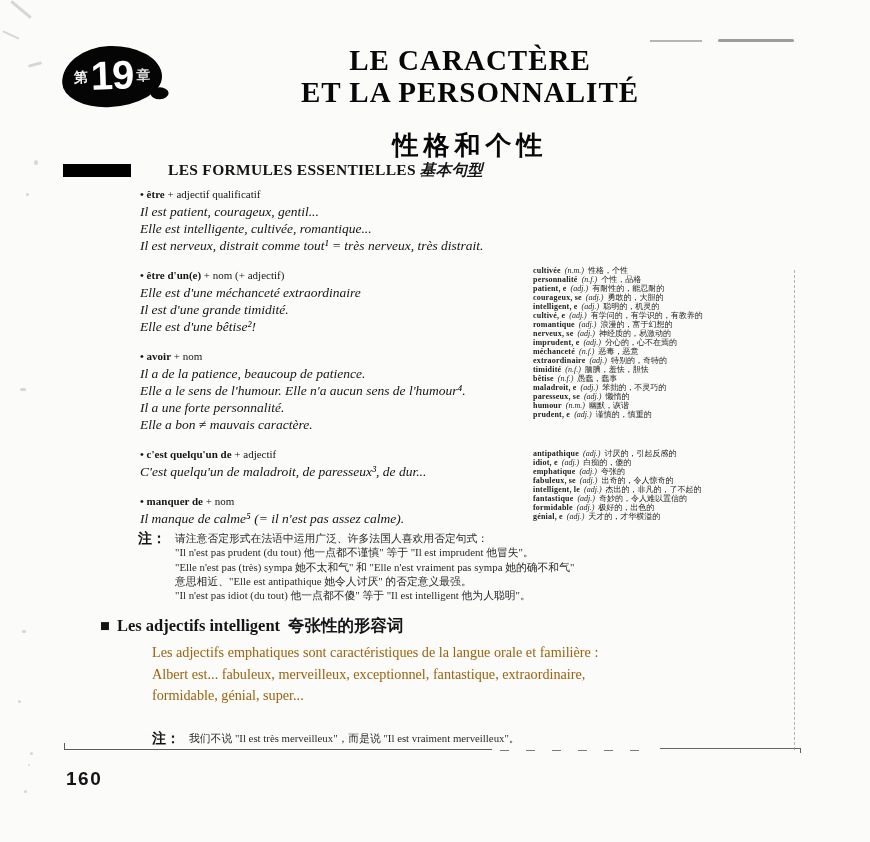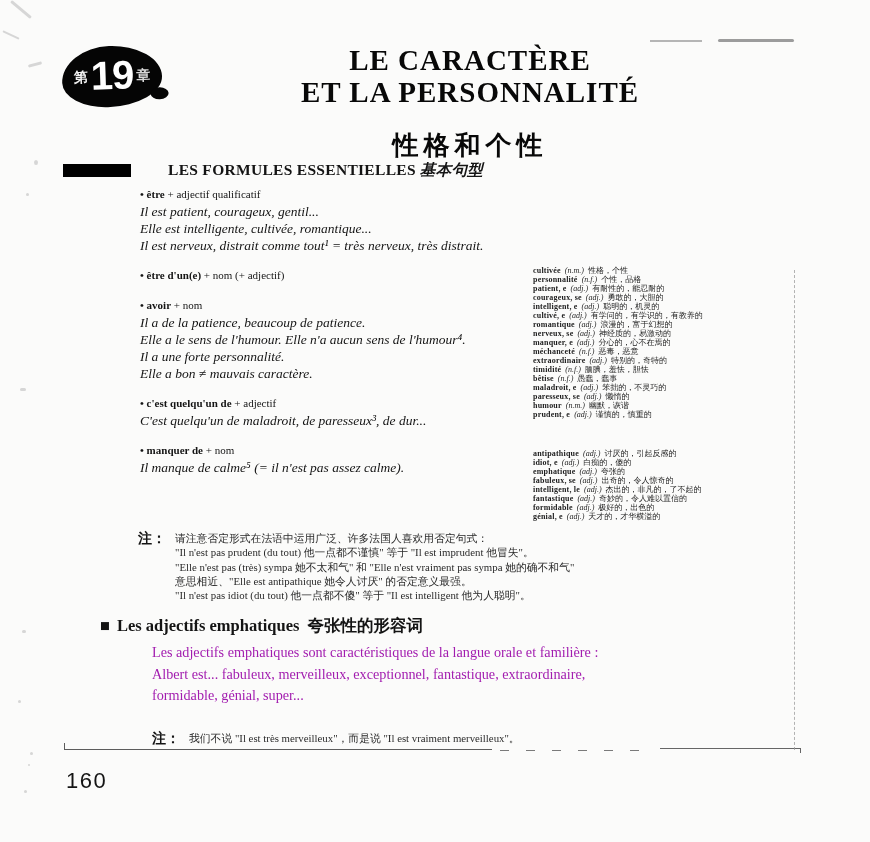--- a/index.html
+++ b/index.html
@@ -44,26 +44,26 @@
 
   
   .note1{position:absolute;left:138px;top:531px;display:flex;}
   .note-label{font-weight:bold;font-size:14px;line-height:15px;margin-right:9px;font-family:"Liberation Sans",sans-serif;flex:none;}
   .note-lines{font-size:10.8px;line-height:14.3px;color:#2a2a2a;white-space:nowrap;}
 
   
   .sec2-header{position:absolute;left:100px;top:615px;font-size:16.5px;font-weight:bold;}
   .sec2-square{display:inline-block;margin-right:7px;}
   .sec2-header .cn{margin-left:8px;font-family:"Liberation Sans",sans-serif;}
-  .sec2-body{position:absolute;left:152px;top:642px;width:545px;font-size:14.2px;line-height:21.5px;color:#a21caf;}
+  .sec2-body{position:absolute;left:152px;top:642px;width:545px;font-size:14.2px;line-height:21.5px;color:#a16207;}
   .note2{position:absolute;left:152px;top:731px;display:flex;}
   .note2 .note-lines{font-size:10.8px;line-height:15px;}
 
   
-  .page-number{position:absolute;left:66px;top:768px;font-weight:normal;font-size:22px;
+  .page-number{position:absolute;left:66px;top:768px;font-weight:bold;font-size:19px;
     font-family:"Liberation Sans",sans-serif;letter-spacing:1.5px;}
 
   
   .line{position:absolute;background:#5c5c5c;}
   .bline-a{left:64px;top:749px;width:428px;height:1px;}
   .bline-a::before{content:"";position:absolute;left:0;top:-6px;width:1px;height:7px;background:#5c5c5c;}
   .bline-b{left:500px;top:750px;width:155px;height:1px;background:repeating-linear-gradient(90deg,#7a7a7a 0 9px,transparent 9px 26px);}
   .bline-c{left:660px;top:748px;width:141px;height:1px;background:#666;}
   .bline-c::after{content:"";position:absolute;right:0;top:0;width:1px;height:5px;background:#666;}
   .vline-right{position:absolute;left:794px;top:270px;height:480px;width:0;border-left:1px dashed #9a9a9a;opacity:.75;}
@@ -115,20 +115,25 @@
       <div class="fhead"><b>être</b><span> + adjectif qualificatif</span></div>
       <div>
           <div class="example">Il est patient, courageux, gentil...</div>
           <div class="example">Elle est intelligente, cultivée, romantique...</div>
           <div class="example">Il est nerveux, distrait comme tout¹ = très nerveux, très distrait.</div>
         </div>
     </div>
 
     <div class="fblock">
       <div class="fhead"><b>être d'un(e)</b><span> + nom (+ adjectif)</span></div>
+      <div>
+          <div class="example">Elle est d'une méchanceté extraordinaire</div>
+          <div class="example">Il est d'une grande timidité.</div>
+          <div class="example">Elle est d'une bêtise²!</div>
+        </div>
     </div>
 
     <div class="fblock">
       <div class="fhead"><b>avoir</b><span> + nom</span></div>
       <div>
           <div class="example">Il a de la patience, beaucoup de patience.</div>
           <div class="example">Elle a le sens de l'humour. Elle n'a aucun sens de l'humour⁴.</div>
           <div class="example">Il a une forte personnalité.</div>
           <div class="example">Elle a bon ≠ mauvais caractère.</div>
         </div>
@@ -161,21 +166,21 @@
       <div class="ventry"><b>courageux, se</b> <i>(adj.)</i> <span class="cn">勇敢的，大胆的</span></div>
 
       <div class="ventry"><b>intelligent, e</b> <i>(adj.)</i> <span class="cn">聪明的，机灵的</span></div>
 
       <div class="ventry"><b>cultivé, e</b> <i>(adj.)</i> <span class="cn">有学问的，有学识的，有教养的</span></div>
 
       <div class="ventry"><b>romantique</b> <i>(adj.)</i> <span class="cn">浪漫的，富于幻想的</span></div>
 
       <div class="ventry"><b>nerveux, se</b> <i>(adj.)</i> <span class="cn">神经质的，易激动的</span></div>
 
-      <div class="ventry"><b>manquer, e</b> <i>(adj.)</i> <span class="cn">分心的，心不在焉的</span></div>
+      <div class="ventry"><b>imprudent, e</b> <i>(adj.)</i> <span class="cn">分心的，心不在焉的</span></div>
 
       <div class="ventry"><b>méchanceté</b> <i>(n.f.)</i> <span class="cn">恶毒，恶意</span></div>
 
       <div class="ventry"><b>extraordinaire</b> <i>(adj.)</i> <span class="cn">特别的，奇特的</span></div>
 
       <div class="ventry"><b>timidité</b> <i>(n.f.)</i> <span class="cn">腼腆，羞怯，胆怯</span></div>
 
       <div class="ventry"><b>bêtise</b> <i>(n.f.)</i> <span class="cn">愚蠢，蠢事</span></div>
 
       <div class="ventry"><b>maladroit, e</b> <i>(adj.)</i> <span class="cn">笨拙的，不灵巧的</span></div>
@@ -212,21 +217,21 @@
 
     <div>请注意否定形式在法语中运用广泛、许多法国人喜欢用否定句式：</div>
         <div>"Il n'est pas prudent (du tout) 他一点都不谨慎" 等于 "Il est imprudent 他冒失"。</div>
         <div>"Elle n'est pas (très) sympa 她不太和气" 和 "Elle n'est vraiment pas sympa 她的确不和气"</div>
         <div>意思相近、"Elle est antipathique 她令人讨厌" 的否定意义最强。</div>
         <div>"Il n'est pas idiot (du tout) 他一点都不傻" 等于 "Il est intelligent 他为人聪明"。</div>
       </div>
   </div>
 
   <div class="sec2-header">
-    <span class="sec2-square">■</span><span>Les adjectifs emphatiques</span><span class="cn">夸张性的形容词</span>
+    <span class="sec2-square">■</span><span>Les adjectifs intelligent</span><span class="cn">夸张性的形容词</span>
   </div>
 
   <div class="sec2-body">
 
   <div>Les adjectifs emphatiques sont caractéristiques de la langue orale et familière :</div>
       <div>Albert est... fabuleux, merveilleux, exceptionnel, fantastique, extraordinaire,</div>
       <div>formidable, génial, super...</div>
     </div>
 
   <div class="note2">

